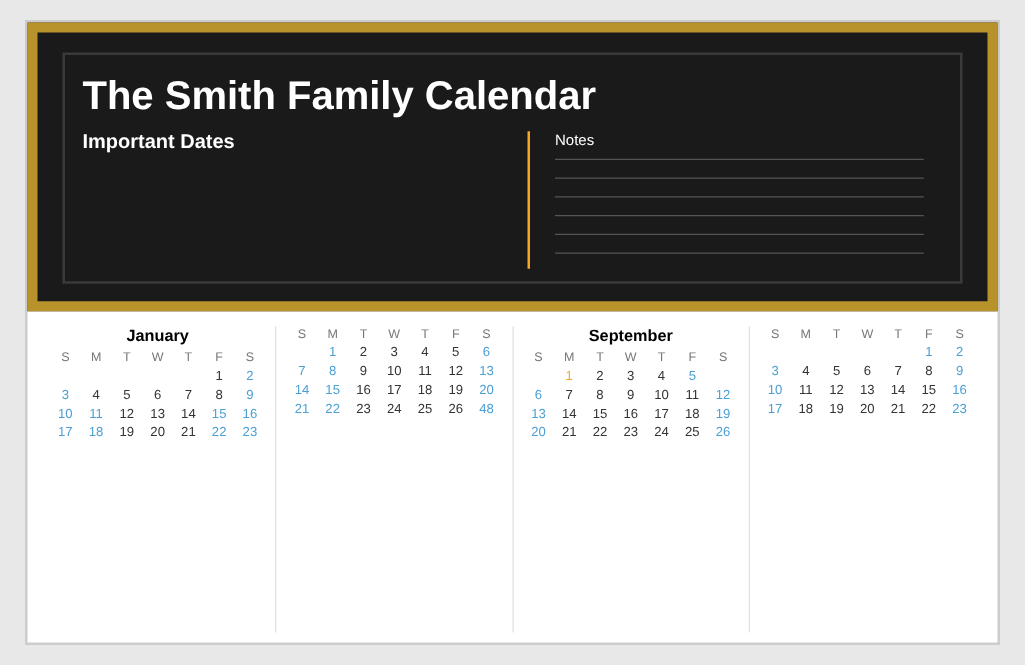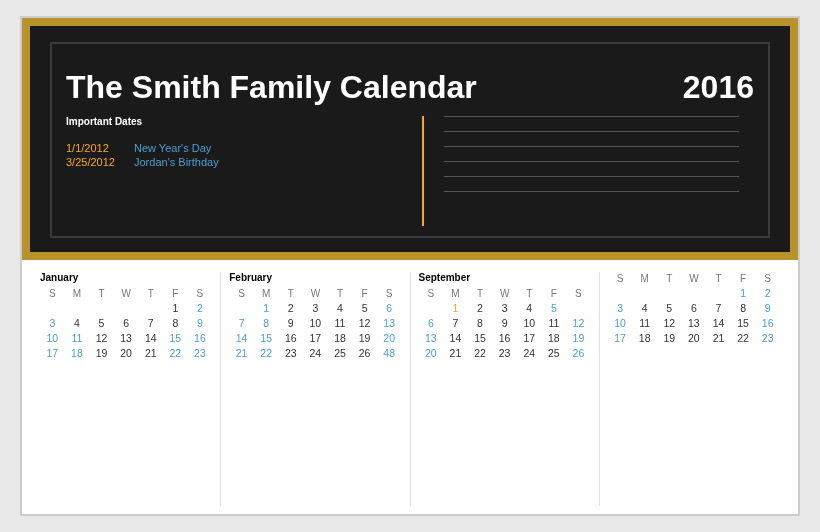--- a/index.html
+++ b/index.html
@@ -24,21 +24,21 @@
     .chalkboard {
       background: #1a1a1a;
       border: 8px solid #b8922a;
       border-bottom: 8px solid #b8922a;
       padding: 16px 20px 14px 20px;
       position: relative;
       flex-shrink: 0;
     }
     .chalkboard-inner {
       border: 2px solid #3a3a3a;
-      padding: 25px 14px 10px 14px;
+      padding: 14px 14px 10px 14px;
     }
     .header-row {
       display: flex;
       justify-content: space-between;
       align-items: flex-start;
       margin-bottom: 10px;
     }
     .title {
       color: #fff;
       font-size: 32px;
@@ -55,23 +55,23 @@
       display: flex;
       gap: 0;
       min-height: 110px;
     }
     .left-section {
       flex: 0 0 340px;
       padding-right: 16px;
     }
     .important-dates-title {
       color: #fff;
-      font-size: 10px;
+      font-size: 16px;
       font-weight: bold;
-      margin-bottom: 15px;
+      margin-bottom: 4px;
     }
     .date-entry {
       display: flex;
       gap: 10px;
       font-size: 11px;
       margin-bottom: 2px;
     }
     .date-val {
       color: #f5a623;
       min-width: 58px;
@@ -115,24 +115,25 @@
     .month-cal {
       flex: 1;
       padding: 0 8px;
       border-right: 1px solid #e0e0e0;
       font-size: 11px;
     }
     .month-cal:last-child {
       border-right: none;
     }
     .month-name {
-      font-size: 10px;
+      font-size: 13px;
       font-weight: bold;
       color: #000;
       margin-bottom: 4px;
+      text-align: center;
     }
     .cal-grid {
       display: grid;
       grid-template-columns: repeat(7, 1fr);
       gap: 1px 0;
       text-align: center;
     }
     .cal-header {
       color: #777;
       font-size: 10px;
@@ -157,38 +158,28 @@
   </style>
 </head>
 <body>
 
 <div class="page">
 
   <div class="chalkboard">
     <div class="chalkboard-inner">
       <div class="header-row">
         <span class="title">The Smith Family Calendar</span>
-        <span class="year">2016</span>
       </div>
       <div class="content-row">
         <div class="left-section">
           <div class="important-dates-title">Important Dates</div>
-          <div id="dates-container">
-              <div class="date-entry">
-                <span class="date-val">1/1/2012</span>
-                <span class="date-label">New Year's Day</span>
-              </div>
-              <div class="date-entry">
-                <span class="date-val">3/25/2012</span>
-                <span class="date-label">Jordan's Birthday</span>
-              </div>
-            </div>
         </div>
         <div class="divider"></div>
         <div class="right-section">
+          <div class="notes-title">Notes</div>
           <div class="note-lines">
             <div class="note-line"></div>
             <div class="note-line"></div>
             <div class="note-line"></div>
             <div class="note-line"></div>
             <div class="note-line"></div>
             <div class="note-line"></div>
           </div>
         </div>
       </div>
@@ -230,21 +221,20 @@
           <div class="cal-day weekend">17</div>
           <div class="cal-day weekend">18</div>
           <div class="cal-day">19</div>
           <div class="cal-day">20</div>
           <div class="cal-day">21</div>
           <div class="cal-day weekend">22</div>
           <div class="cal-day weekend">23</div>
         </div>
       </div>
       <div class="month-cal">
-        <div class="month-name">February</div>
         <div class="cal-grid">
           <div class="cal-header">S</div>
           <div class="cal-header">M</div>
           <div class="cal-header">T</div>
           <div class="cal-header">W</div>
           <div class="cal-header">T</div>
           <div class="cal-header">F</div>
           <div class="cal-header">S</div>
           <div class="cal-day empty"></div>
           <div class="cal-day weekend">1</div>

